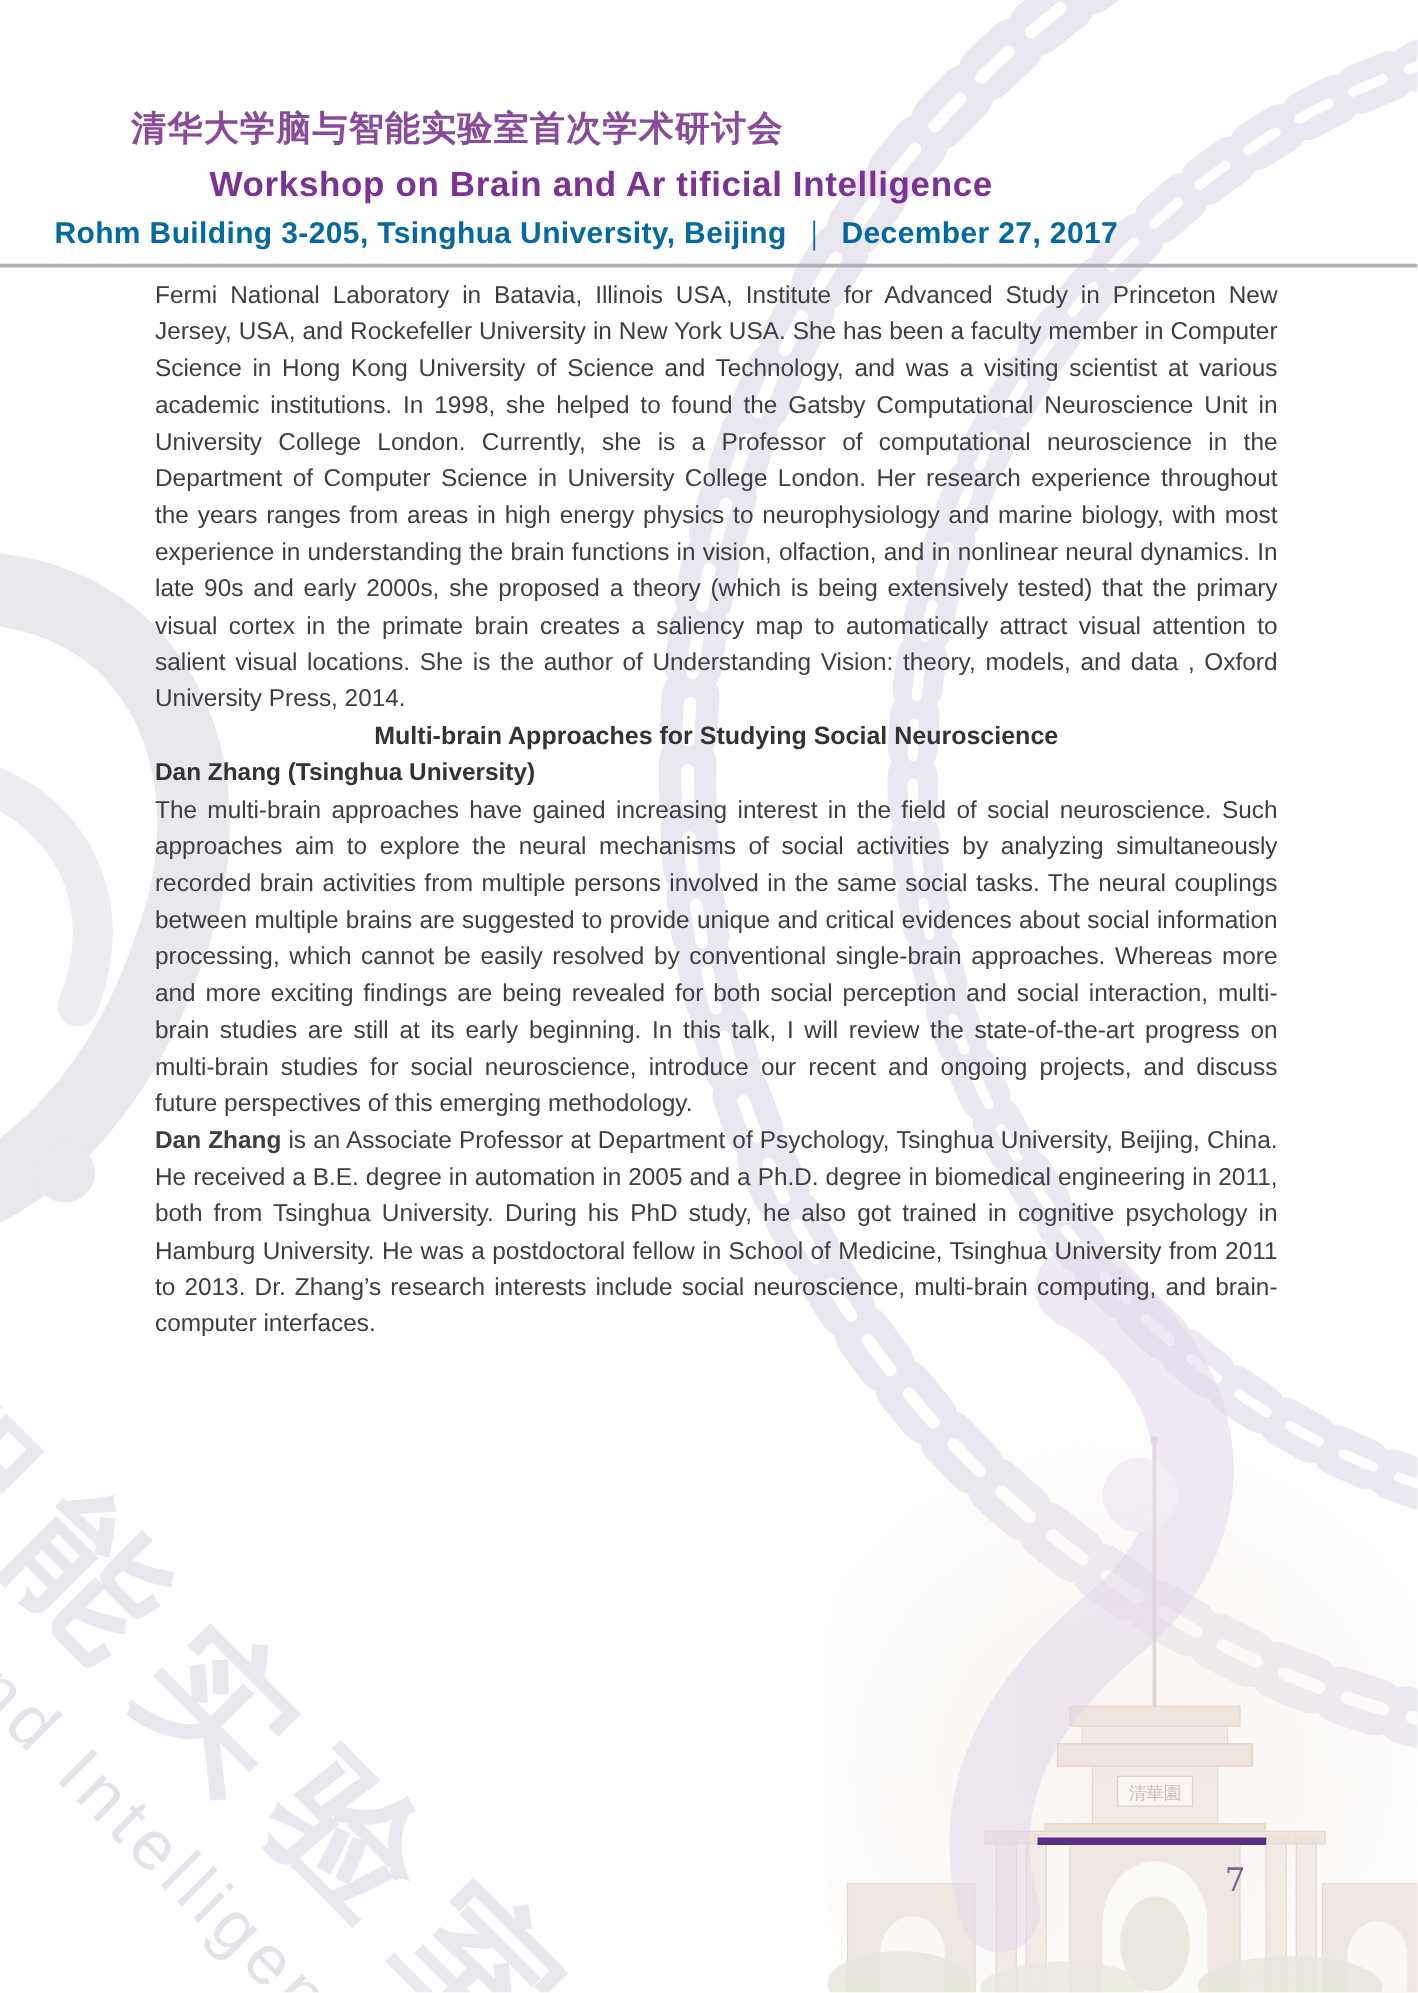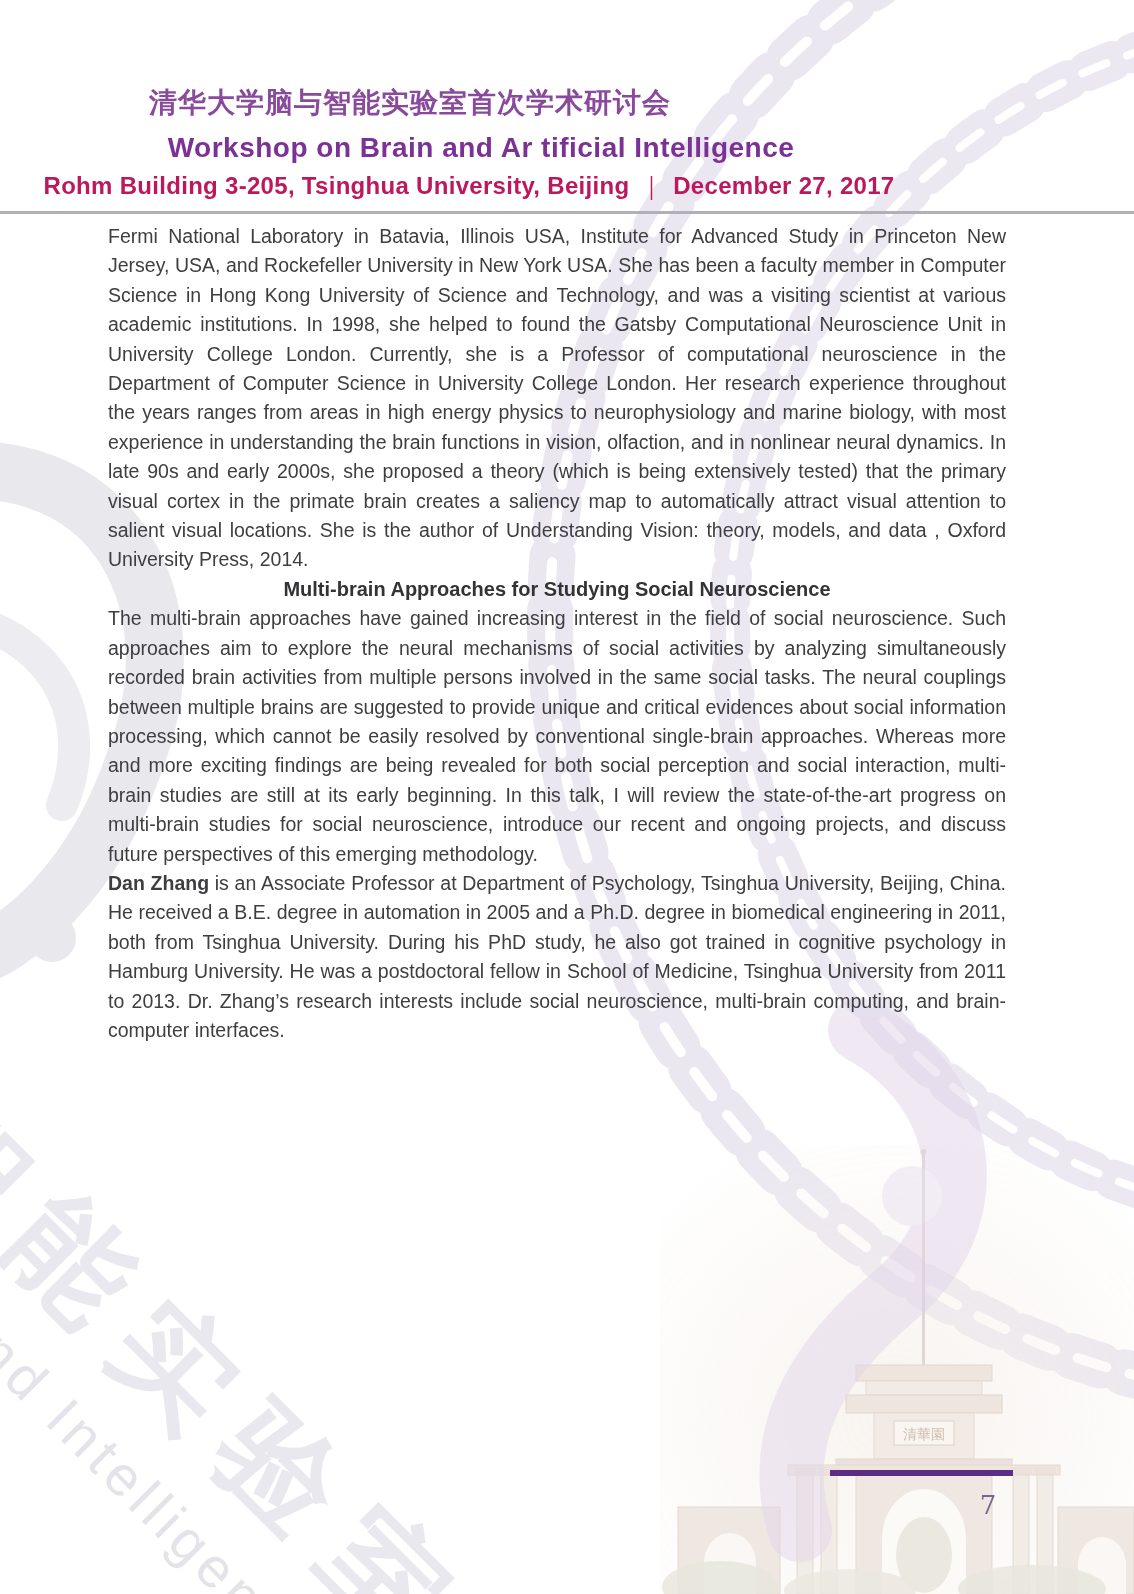--- a/index.html
+++ b/index.html
@@ -22,40 +22,40 @@
     position:absolute;left:-14px;top:1292px;
     font-size:56px;font-weight:400;letter-spacing:6px;
     color:#e3e3e9;white-space:nowrap;
     transform:rotate(45deg);transform-origin:left top;
   }
   
   .header{position:absolute;left:0;top:0;width:1134px;z-index:2;}
   .title-cn{
     position:absolute;left:105px;top:84px;
     font-size:28px;font-weight:700;color:#8a4a9c;
-    letter-spacing:1px;white-space:nowrap;margin-left:44px;
+    letter-spacing:1px;white-space:nowrap;
   }
   .title-en{
     position:absolute;left:0;top:132px;width:1014px;
     text-align:center;padding-right:52px;box-sizing:border-box;
     font-size:28px;font-weight:700;color:#7c3195;letter-spacing:0.5px;
   }
   .venue-line{
     position:absolute;left:0;top:170px;width:964px;
     text-align:center;padding-right:26px;box-sizing:border-box;
-    font-size:24px;font-weight:700;color:#be185d;letter-spacing:0.3px;
+    font-size:24px;font-weight:700;color:#0369a1;letter-spacing:0.3px;
   }
   .venue-sep{margin:0 10px;font-weight:400;}
   .divider{
     position:absolute;left:0;top:211px;width:1134px;height:3px;
     background:#b2afb8;
   }
   
   .content{
-    position:absolute;left:108px;top:222px;width:898px;z-index:2;
+    position:absolute;left:124px;top:222px;width:898px;z-index:2;
     font-size:19.5px;line-height:29.4px;color:#3e3e40;
     text-align:justify;
   }
   .content p{margin:0;}
   .talk-title{
     margin:0;margin-top:36px;
     font-size:20px;line-height:29.4px;font-weight:700;color:#333336;
     text-align:center;
   }
   .talk-speaker{font-weight:700;color:#333336;text-align:left;}
@@ -149,20 +149,21 @@
     <div class="venue-line">
       <span>Rohm Building 3-205, Tsinghua University, Beijing</span><span class="venue-sep">｜</span><span>December 27, 2017</span>
     </div>
     <div class="divider"></div>
   </div>
 
   <div class="content">
     <p>Fermi National Laboratory in Batavia, Illinois USA, Institute for Advanced Study in Princeton New Jersey, USA, and Rockefeller University in New York USA. She has been a faculty member in Computer Science in Hong Kong University of Science and Technology, and was a visiting scientist at various academic institutions. In 1998, she helped to found the Gatsby Computational Neuroscience Unit in University College London. Currently, she is a Professor of computational neuroscience in the Department of Computer Science in University College London. Her research experience throughout the years ranges from areas in high energy physics to neurophysiology and marine biology, with most experience in understanding the brain functions in vision, olfaction, and in nonlinear neural dynamics. In late 90s and early 2000s, she proposed a theory (which is being extensively tested) that the primary visual cortex in the primate brain creates a saliency map to automatically attract visual attention to salient visual locations. She is the author of Understanding Vision: theory, models, and data , Oxford University Press, 2014.</p>
 
     <p class="talk-title">Multi-brain Approaches for Studying Social Neuroscience</p>
+    <p class="talk-speaker">Dan Zhang (Tsinghua University)</p>
     <p>The multi-brain approaches have gained increasing interest in the field of social neuroscience. Such approaches aim to explore the neural mechanisms of social activities by analyzing simultaneously recorded brain activities from multiple persons involved in the same social tasks. The neural couplings between multiple brains are suggested to provide unique and critical evidences about social information processing, which cannot be easily resolved by conventional single-brain approaches. Whereas more and more exciting findings are being revealed for both social perception and social interaction, multi-brain studies are still at its early beginning. In this talk, I will review the state-of-the-art progress on multi-brain studies for social neuroscience, introduce our recent and ongoing projects, and discuss future perspectives of this emerging methodology.</p>
     <p><span class="bold-lead">Dan Zhang</span><span> is an Associate Professor at Department of Psychology, Tsinghua University, Beijing, China. He received a B.E. degree in automation in 2005 and a Ph.D. degree in biomedical engineering in 2011, both from Tsinghua University. During his PhD study, he also got trained in cognitive psychology in Hamburg University. He was a postdoctoral fellow in School of Medicine, Tsinghua University from 2011 to 2013. Dr. Zhang’s research interests include social neuroscience, multi-brain computing, and brain-computer interfaces.</span></p>
   </div>
 
   <div class="footer-rule"></div>
   <div class="page-number">7</div>
 
 </div>
 
 </body></html>

